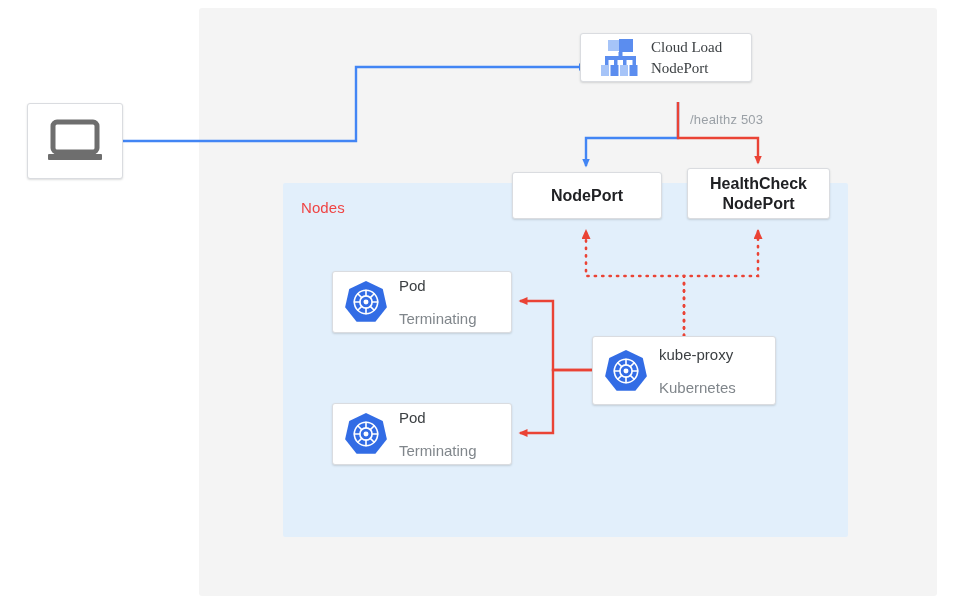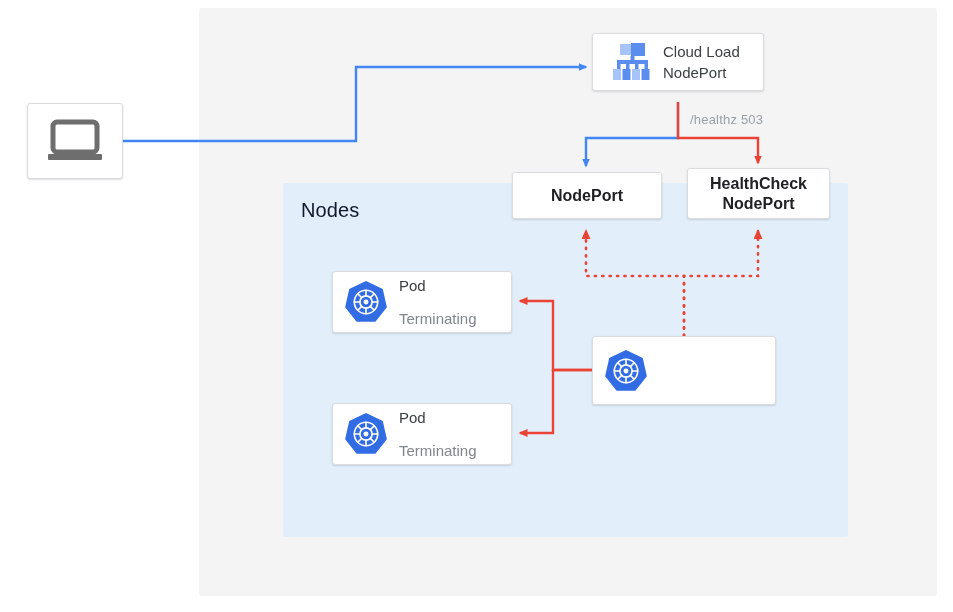--- a/index.html
+++ b/index.html
@@ -6,33 +6,33 @@
   body{width:953px;height:612px;position:relative;overflow:hidden;
        font-family:"Liberation Sans","DejaVu Sans",sans-serif;}
 
   #stage{position:absolute;left:0;top:0;width:953px;height:612px;}
 
   
   .gray-panel{position:absolute;left:199px;top:8px;width:738px;height:588px;
               background:#f4f4f4;border-radius:3px;}
   .nodes-panel{position:absolute;left:283px;top:183px;width:565px;height:354px;
                background:#e2effb;border-radius:2px;}
-  .nodes-label{position:absolute;left:301px;top:199px;font-size:20px;color:#0f172a;
+  .nodes-label{position:absolute;left:301px;top:199px;font-size:15px;color:#ef4444;
                letter-spacing:.1px;}
 
   
   .card{position:absolute;background:#ffffff;border:1px solid #dadce0;
         border-radius:3px;box-sizing:border-box;
         box-shadow:0 1px 2px rgba(60,64,67,.18);}
   .card-center{display:flex;align-items:center;justify-content:center;text-align:center;}
   .card-row{display:flex;align-items:center;}
 
   
   .client-card{left:27px;top:103px;width:96px;height:76px;}
-  .clb-card{left:592px;top:33px;width:172px;height:58px;}
+  .clb-card{left:580px;top:33px;width:172px;height:49px;font-family:Liberation Serif, serif;}
   .nodeport-card{left:512px;top:172px;width:150px;height:47px;}
   .hcnodeport-card{left:687px;top:168px;width:143px;height:51px;}
   .pod1-card{left:332px;top:271px;width:180px;height:62px;}
   .pod2-card{left:332px;top:403px;width:180px;height:62px;}
   .kubeproxy-card{left:592px;top:336px;width:184px;height:69px;}
 
   
   .title-bold{font-size:16px;font-weight:bold;color:#202124;line-height:20px;}
   .title-plain{font-size:15px;color:#3c4043;line-height:21px;}
   .sub-plain{font-size:15px;color:#80868b;line-height:21px;margin-top:12px;}
@@ -190,15 +190,19 @@
           <line x1="11.8" y1="24" x2="17.6" y2="24"></line>
           <line x1="30.4" y1="24" x2="36.2" y2="24"></line>
           <line x1="15.4" y1="15.4" x2="19.5" y2="19.5"></line>
           <line x1="28.5" y1="28.5" x2="32.6" y2="32.6"></line>
           <line x1="32.6" y1="15.4" x2="28.5" y2="19.5"></line>
           <line x1="19.5" y1="28.5" x2="15.4" y2="32.6"></line>
         </g>
         <circle cx="24" cy="24" r="2.6" fill="#ffffff"></circle>
       </svg>
     </span>
+    <span class="txt-block">
+      <span class="title-plain">kube-proxy</span>
+      <span class="sub-plain">Kubernetes</span>
+    </span>
   </div>
 
 </div>
 
 </body></html>

